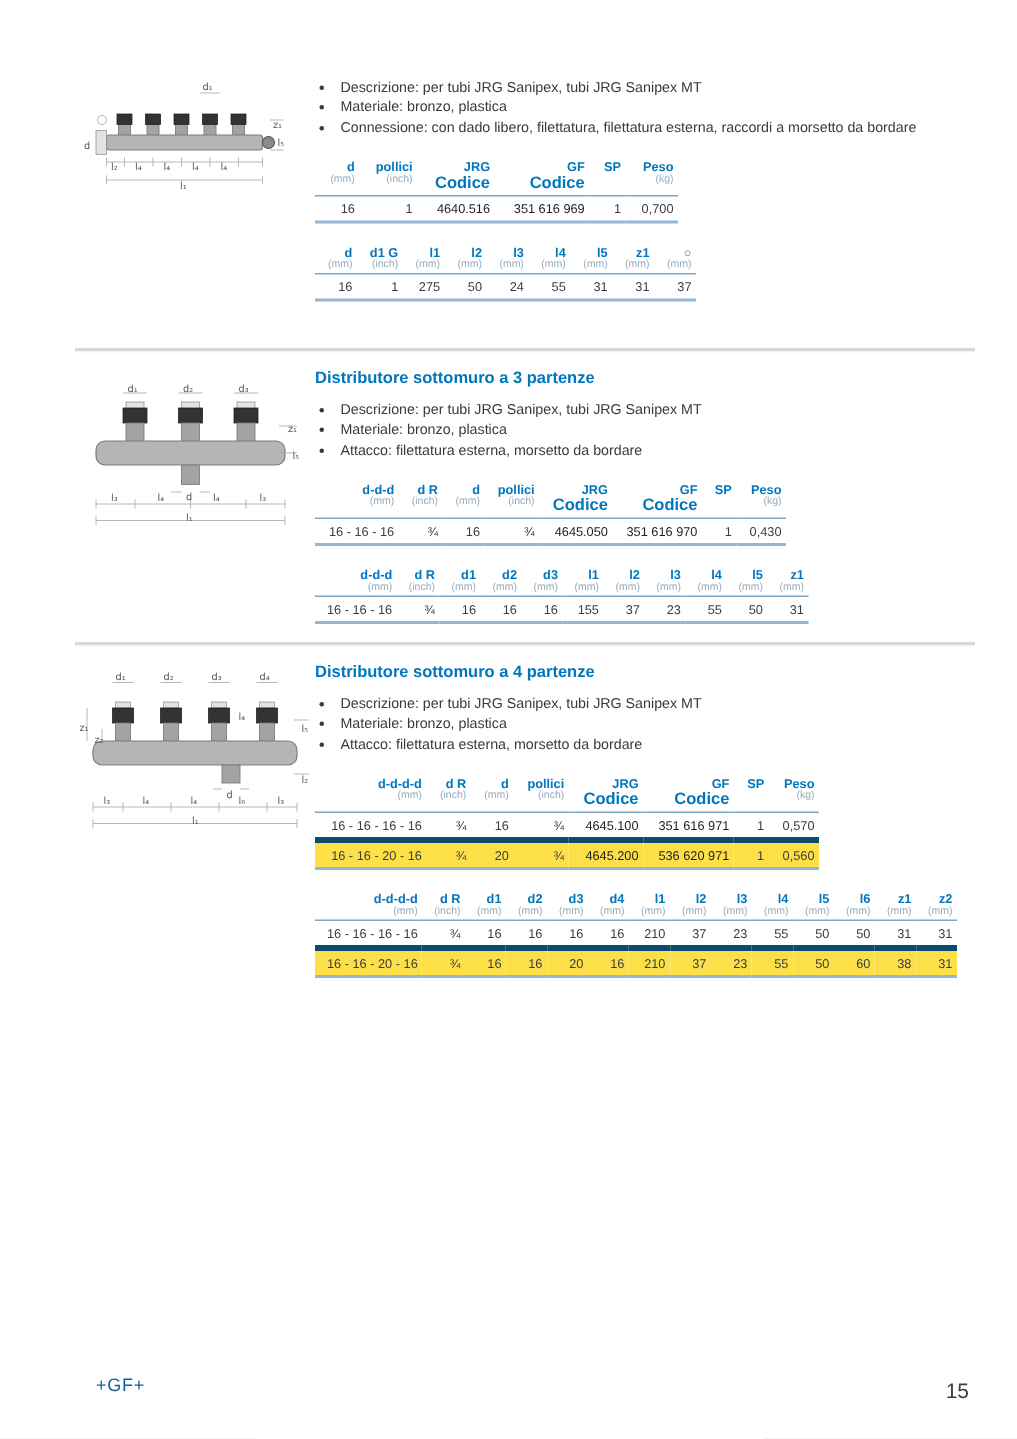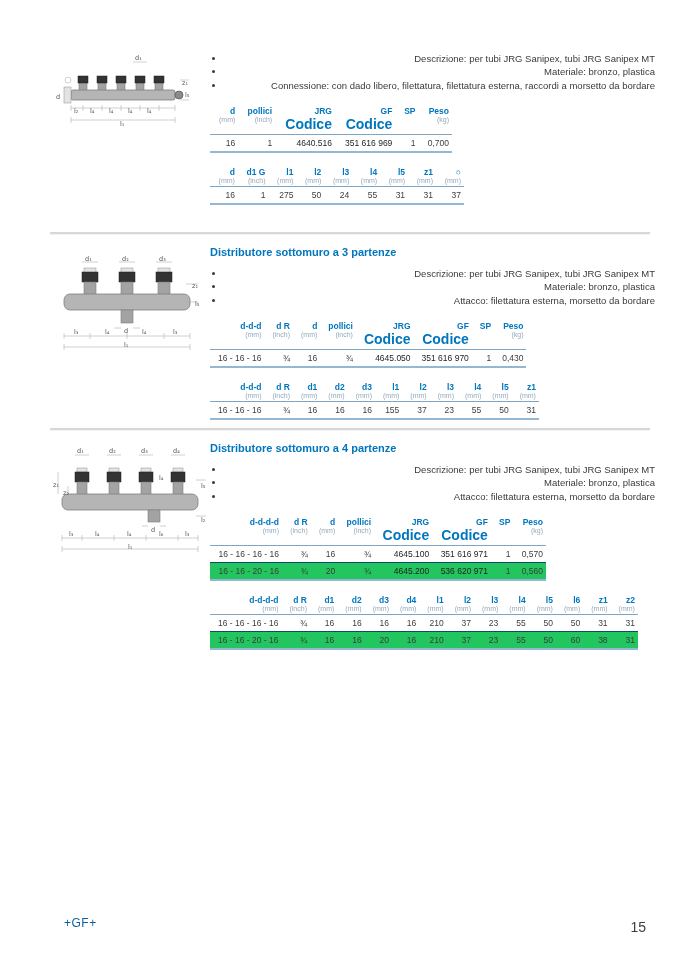--- a/index.html
+++ b/index.html
@@ -4,32 +4,32 @@
 <style>
   html,body{margin:0;padding:0;background:#e9e9e9;}
   .page{position:relative;width:678px;height:959px;background:#ffffff;margin:0 auto;
         font-family:"Liberation Sans",sans-serif;overflow:hidden;}
   .divider{position:absolute;left:50px;width:600px;height:0;
            border-top:2px solid #d8d8d8;border-bottom:1px solid #f3f3f3;}
   .content{position:absolute;left:210px;width:445px;}
   .sec-title{font-size:11px;font-weight:bold;color:#0076be;margin:0;}
   ul.bullets{margin:9px 0 0 4px;padding-left:11px;font-size:9.5px;line-height:1.42;
              color:#3a3a3a;}
-  ul.bullets li{padding-left:2px;margin:0;text-align:right;}
+  ul.bullets li{padding-left:2px;margin:0;}
   table.spec{border-collapse:collapse;font-size:8.5px;color:#3c3c3c;margin-top:13px;}
   table.spec th,table.spec td{text-align:right;white-space:nowrap;}
   th.hlabel{color:#0076be;font-weight:bold;font-size:8.5px;padding:1px 3px 0 8px;vertical-align:bottom;}
   th.hunit{color:#94aabc;font-weight:normal;font-size:7px;padding:0 3px 2px 8px;
            border-bottom:1px solid #7da6c6;vertical-align:top;}
-  th.hcode{color:#0076be;font-weight:bold;font-size:14px;padding:0 3px 2px 8px;
+  th.hcode{color:#0076be;font-weight:bold;font-size:11px;padding:0 3px 2px 8px;
            border-bottom:1px solid #7da6c6;vertical-align:top;}
   table.spec td{padding:3px 3px 3px 8px;}
   table.spec td.b{font-weight:normal;color:#1e1e1e;}
   table.spec tbody tr:last-child td{border-bottom:2px solid #93b8d6;}
-  table.spec tr.alt td{background:#22c55e;border-top:1px solid #0c4a6e;margin-left:12px;}
+  table.spec tr.alt td{background:#fde047;border-top:4px solid #0c4a6e;margin-left:12px;}
   .t-s1a{width:242px;} .t-s1b{width:254px;margin-top:10px;}
   .t-s2a{width:314px;} .t-s2b{width:314px;margin-top:18px;}
   .t-s3a{width:336px;} .t-s3b{width:424px;margin-top:20px;}
   .drawing{position:absolute;}
   svg text{font-family:"DejaVu Sans",sans-serif;font-size:6.5px;fill:#555;}
   .mf-bar{fill:#b5b5b5;stroke:#7d7d7d;stroke-width:0.8;}
   .mf-stem{fill:#a3a3a3;stroke:#7d7d7d;stroke-width:0.6;}
   .mf-cap{fill:#333333;stroke:#1c1c1c;stroke-width:0.5;}
   .mf-top{fill:#e3e3e3;stroke:#8e8e8e;stroke-width:0.5;}
   .dim{stroke:#a9a9a9;stroke-width:0.55;fill:none;}

